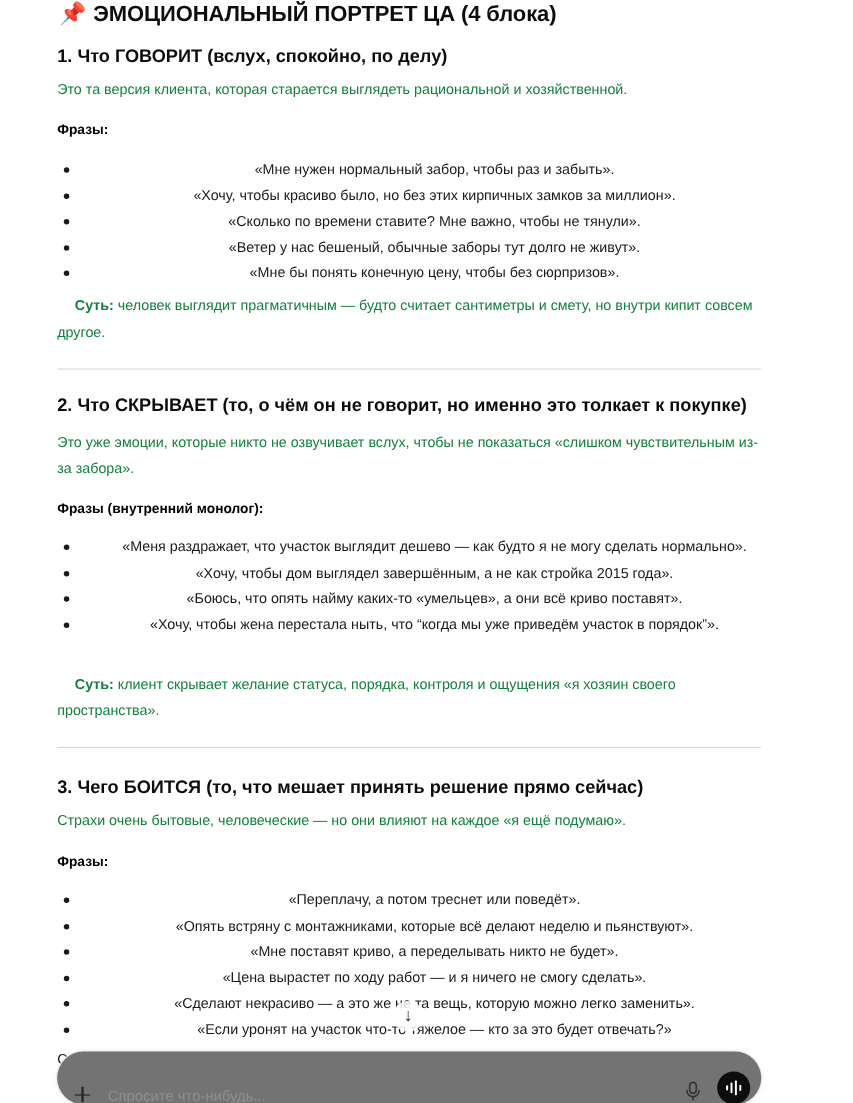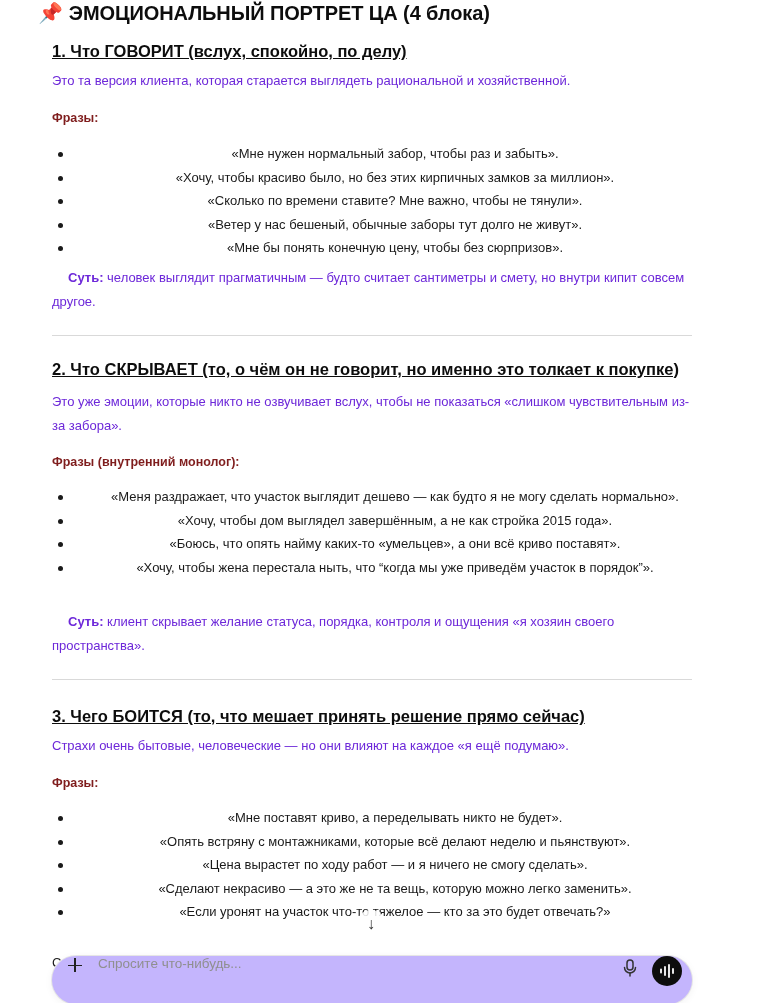--- a/index.html
+++ b/index.html
@@ -1,30 +1,30 @@
 <!DOCTYPE html>
 <html><head>
   <meta charset="utf-8">
   <style>
     * { box-sizing: border-box; margin: 0; padding: 0; }
     html, body { width: 775px; height: 1003px; overflow: hidden; background: #ffffff; }
     body { font-family: "Liberation Sans", "DejaVu Sans", sans-serif; color: #0d0d0d; position: relative; }
-    .title { position: absolute; left: 38px; top: 0px; font-size: 20px; font-weight: 700; line-height: 26px; white-space: nowrap; letter-spacing: -0.1px; }
+    .title { position: absolute; left: 54px; top: 0px; font-size: 20px; font-weight: 700; line-height: 26px; white-space: nowrap; letter-spacing: -0.1px; }
     .title .pin { color: #e0245e; margin-right: 6px; }
-    .h3 { position: absolute; left: 52px; font-size: 16.5px; font-weight: 700; line-height: 22px; white-space: nowrap; text-decoration: underline; }
-    .p { position: absolute; left: 52px; width: 650px; font-size: 13px; line-height: 24px; color: #6d28d9; }
-    .label { position: absolute; left: 52px; font-size: 12.5px; font-weight: 700; line-height: 18px; color: #7f1d1d; }
+    .h3 { position: absolute; left: 52px; font-size: 16.5px; font-weight: 700; line-height: 22px; white-space: nowrap; }
+    .p { position: absolute; left: 52px; width: 650px; font-size: 13px; line-height: 24px; color: #15803d; }
+    .label { position: absolute; left: 52px; font-size: 12.5px; font-weight: 700; line-height: 18px; color: #000000; }
     ul.bullets { position: absolute; left: 52px; list-style: none; width: 660px; }
     ul.bullets li { position: relative; padding-left: 26px; font-size: 13px; line-height: 23.5px; color: #1a1a1a; white-space: nowrap; text-align: center; }
     ul.bullets li::before { content: ""; position: absolute; left: 6px; top: 10px; width: 5px; height: 5px; border-radius: 50%; background: #1a1a1a; }
     .b { font-weight: 700; margin-left: 16px; }
     .divider { position: absolute; left: 52px; width: 640px; height: 1px; background: #d9d9d9; }
     .scroll-btn { position: absolute; left: 357px; top: 910px; width: 28px; height: 28px; border-radius: 50%; background: rgba(255,255,255,0.85); display: flex; align-items: center; justify-content: center; color: #333; font-size: 16px; }
     .cut-char { position: absolute; left: 52px; top: 955px; font-size: 13px; color: #1a1a1a; }
-    .composer { position: absolute; left: 52px; top: 956px; width: 640px; height: 48px; border-radius: 26px; background: #c4b5fd; box-shadow: 0 0 0 1px #e6e6e6, 0 2px 8px rgba(0,0,0,0.06); display: flex; align-items: flex-start; padding: 0 10px 0 14px; }
+    .composer { position: absolute; left: 52px; top: 956px; width: 640px; height: 48px; border-radius: 26px; background: #737373; box-shadow: 0 0 0 1px #e6e6e6, 0 2px 8px rgba(0,0,0,0.06); display: flex; align-items: flex-end; padding: 0 10px 0 14px; }
     .plus { width: 18px; height: 18px; position: relative; margin-right: 14px; }
     .plus::before, .plus::after { content: ""; position: absolute; background: #222; }
     .plus::before { left: 8px; top: 2px; width: 1.5px; height: 14px; }
     .plus::after { left: 2px; top: 8.5px; width: 14px; height: 1.5px; }
     .composer input { flex: 1; border: none; outline: none; font-size: 13.5px; font-family: "Liberation Sans", "DejaVu Sans", sans-serif; color: #222; background: transparent; }
     .composer input::placeholder { color: #8f8f8f; }
     .mic { width: 24px; height: 24px; display: flex; align-items: center; justify-content: center; margin-right: 10px; }
     .voice { width: 30px; height: 30px; border-radius: 50%; background: #0d0d0d; display: flex; align-items: center; justify-content: center; }
   </style>
 </head>
@@ -62,22 +62,23 @@
 <div class="p" style="top:610px; width:580px;">
   <span class="b">Суть:</span><span> клиент скрывает желание статуса, порядка, контроля и ощущения «я хозяин своего пространства».</span>
 </div>
 
 <div class="divider" style="top:679px;"></div>
 
 <div class="h3" style="top:705px;">3. Чего БОИТСЯ (то, что мешает принять решение прямо сейчас)</div>
 <div class="p" style="top:734px;">Страхи очень бытовые, человеческие — но они влияют на каждое «я ещё подумаю».</div>
 <div class="label" style="top:774px;">Фразы:</div>
 <ul class="bullets" style="top:806px;">
+  <li>«Переплачу, а потом треснет или поведёт».</li>
+  <li>«Опять встряну с монтажниками, которые всё делают неделю и пьянствуют».</li>
   <li>«Мне поставят криво, а переделывать никто не будет».</li>
-  <li>«Опять встряну с монтажниками, которые всё делают неделю и пьянствуют».</li>
   <li>«Цена вырастет по ходу работ — и я ничего не смогу сделать».</li>
   <li>«Сделают некрасиво — а это же не та вещь, которую можно легко заменить».</li>
   <li>«Если уронят на участок что-то тяжелое — кто за это будет отвечать?»</li>
 </ul>
 <div class="cut-char">С</div>
 
 <div class="scroll-btn">
   <span>↓</span>
 </div>
 

